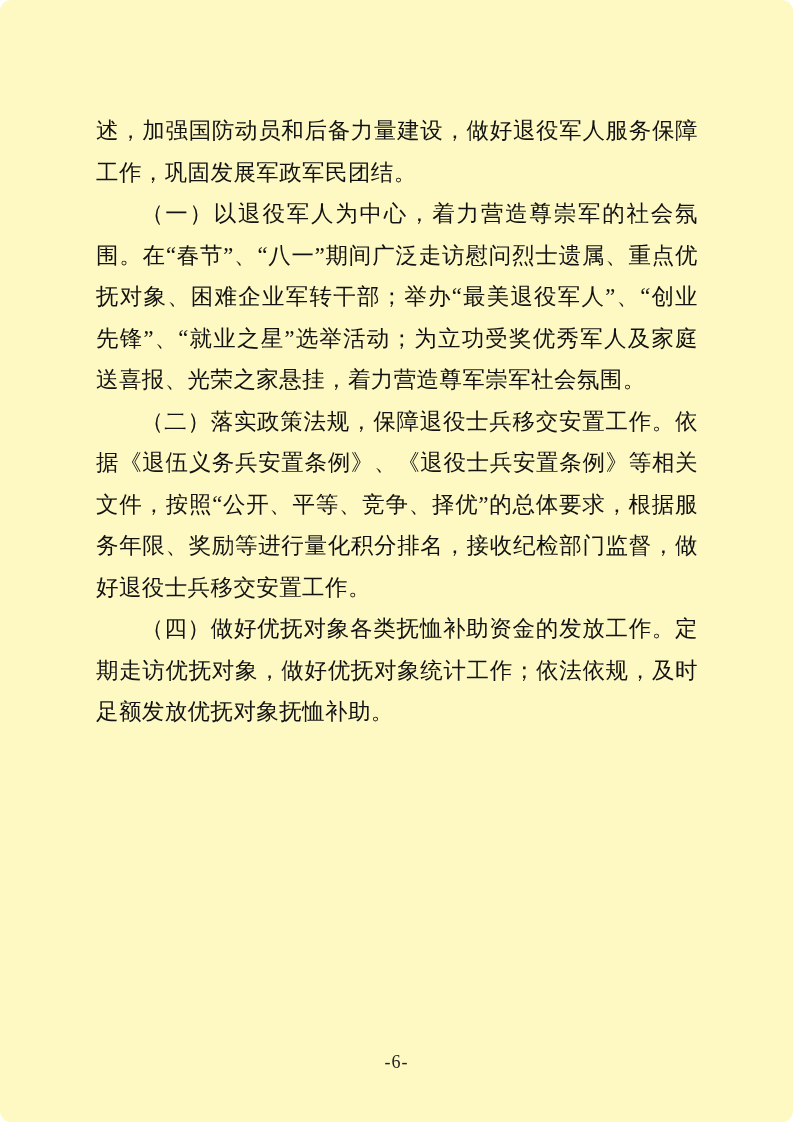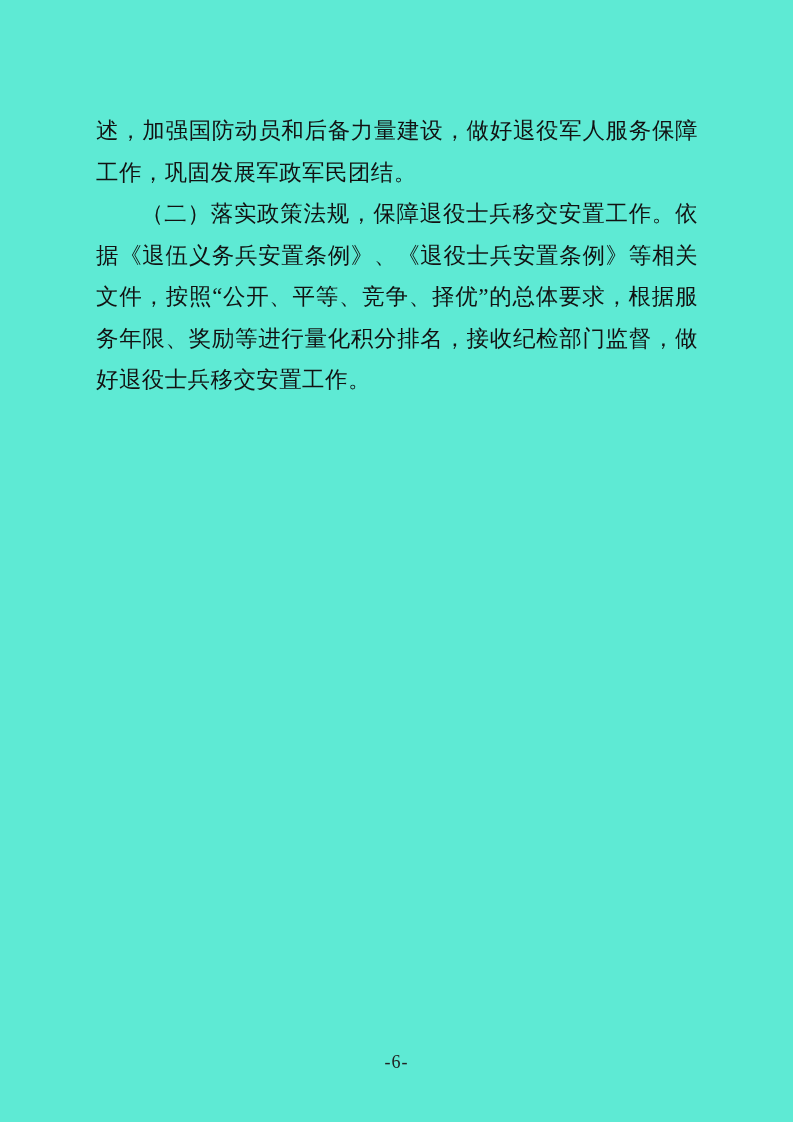--- a/index.html
+++ b/index.html
@@ -14,21 +14,22 @@
     color: #111111;
     position: relative;
     overflow: hidden;
   }
   .page {
     position: absolute;
     top: 0;
     left: 0;
     width: 793px;
     height: 1122px;
-    background: #5eead4;
+    background: #fef9c3;
+    border-radius: 11px;
   }
   .content {
     position: absolute;
     left: 96px;
     top: 110px;
     width: 602px;
   }
   .para {
     font-size: 22.5px;
     line-height: 41.5px;
@@ -55,16 +56,18 @@
     font-family: "Liberation Serif", "DejaVu Serif", serif;
     letter-spacing: 1px;
   }
 </style>
 </head>
 <body>
 
 <div class="page">
   <div class="content">
     <p class="para">述，加强国防动员和后备力量建设，做好退役军人服务保障工作，巩固发展军政军民团结。</p>
+    <p class="para indent">（一）以退役军人为中心，着力营造尊崇军的社会氛围。在“春节”、“八一”期间广泛走访慰问烈士遗属、重点优抚对象、困难企业军转干部；举办“最美退役军人”、“创业先锋”、“就业之星”选举活动；为立功受奖优秀军人及家庭送喜报、光荣之家悬挂，着力营造尊军崇军社会氛围。</p>
     <p class="para indent">（二）落实政策法规，保障退役士兵移交安置工作。依据《退伍义务兵安置条例》、《退役士兵安置条例》等相关文件，按照“公开、平等、竞争、择优”的总体要求，根据服务年限、奖励等进行量化积分排名，接收纪检部门监督，做好退役士兵移交安置工作。</p>
+    <p class="para indent">（四）做好优抚对象各类抚恤补助资金的发放工作。定期走访优抚对象，做好优抚对象统计工作；依法依规，及时足额发放优抚对象抚恤补助。</p>
   </div>
   <div class="footer">-6-</div>
 </div>
 
 </body></html>

